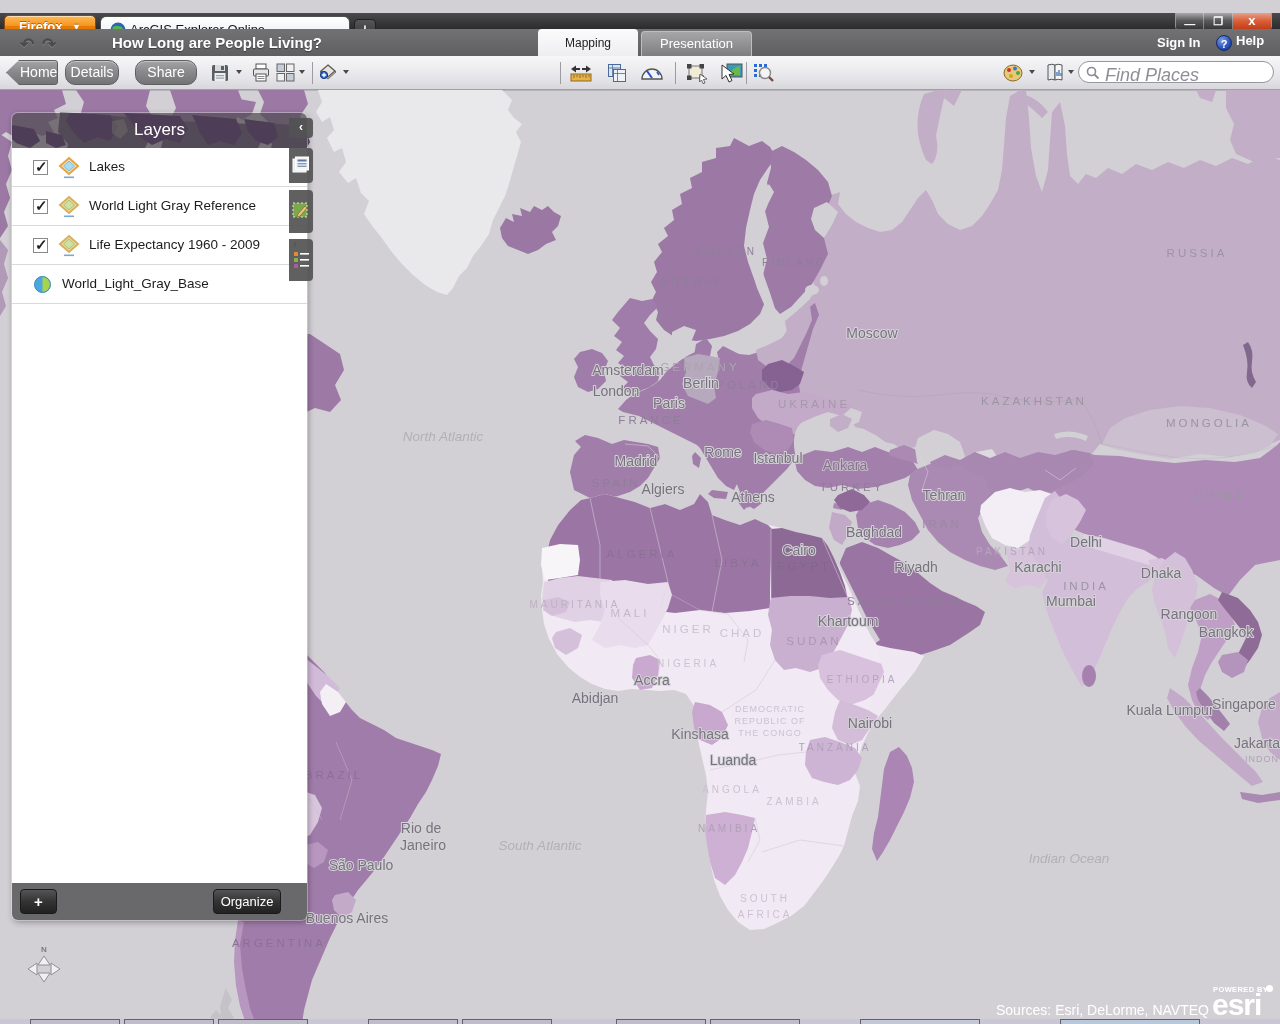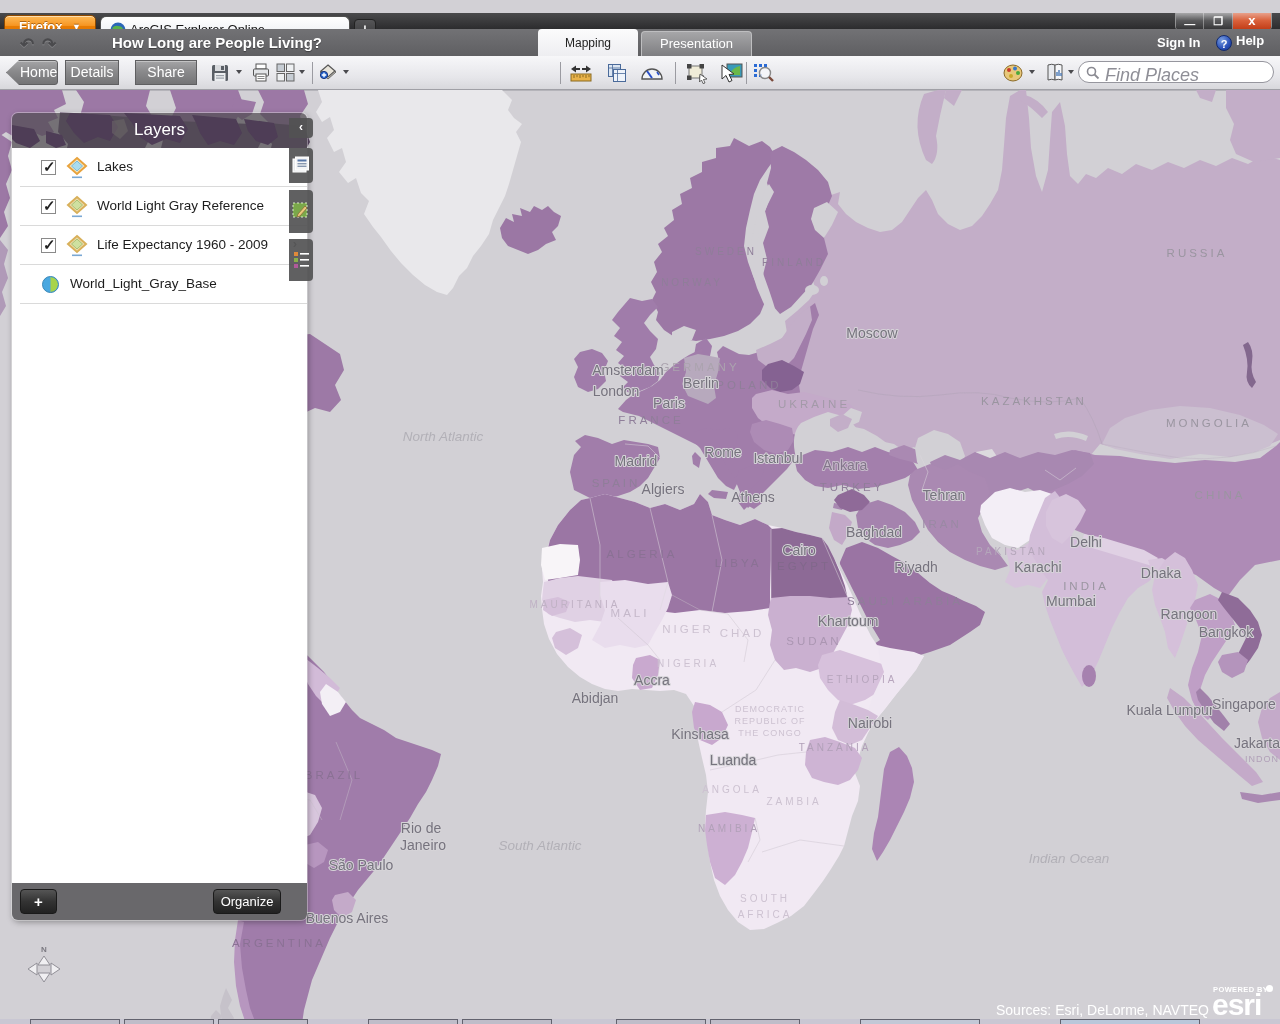--- a/index.html
+++ b/index.html
@@ -21,31 +21,31 @@
 .appbar .title{position:absolute;left:112px;top:5px;color:#fff;font-size:15px;font-weight:bold;text-shadow:0 1px 1px rgba(0,0,0,.4);}
 .navarr{position:absolute;top:5px;color:#4a4a4d;font-size:17px;font-weight:bold;text-shadow:0 1px 0 rgba(255,255,255,.18);}
 .maptab{position:absolute;left:538px;top:29px;width:100px;height:27px;background:linear-gradient(#fbfbfc,#eeeef1);border-radius:4px 4px 0 0;color:#222;font-size:12px;text-align:center;line-height:28px;}
 .prestab{position:absolute;left:641px;top:31px;width:111px;height:25px;background:linear-gradient(#a6a6a8,#7e7e81);border:1px solid #bebec0;border-bottom:none;box-sizing:border-box;border-radius:4px 4px 0 0;color:#fff;font-size:13px;text-align:center;line-height:24px;}
 .signin{position:absolute;left:1157px;top:6px;color:#fff;font-size:13px;font-weight:bold;}
 .helpgrp{position:absolute;left:1216px;top:4px;color:#fff;font-size:13px;font-weight:bold;}
 .qmark{display:inline-block;width:16px;height:16px;border-radius:50%;background:radial-gradient(circle at 35% 30%,#7b9fe0,#2a50b8 60%,#16307e);color:#fff;font-size:11px;text-align:center;line-height:16px;vertical-align:-3px;margin-right:4px;border:1px solid #122a6e;box-sizing:border-box;}
 .helpgrp i{font-style:normal;font-size:9px;margin-left:4px;vertical-align:1px;}
 
 .toolbar{position:absolute;top:56px;left:0;width:1280px;height:34px;background:linear-gradient(#f7f7f9,#e6e6ea 65%,#d8d8dc);border-bottom:1px solid #a0a0a6;box-sizing:border-box;}
-.gbtn{position:absolute;top:4px;height:25px;background:linear-gradient(#a4a4a6,#8a8a8c 45%,#747476);border:1px solid #5f5f61;border-radius:0;box-sizing:border-box;color:#fff;font-size:14px;text-align:center;line-height:23px;box-shadow:inset 0 1px 0 rgba(255,255,255,.35);}
+.gbtn{position:absolute;top:4px;height:25px;background:linear-gradient(#a4a4a6,#8a8a8c 45%,#747476);border:1px solid #5f5f61;border-radius:10px;box-sizing:border-box;color:#fff;font-size:14px;text-align:center;line-height:23px;box-shadow:inset 0 1px 0 rgba(255,255,255,.35);}
 .home{left:6px;width:52px;border-radius:3px;clip-path:polygon(13px 0,100% 0,100% 100%,13px 100%,0 50%);padding-left:13px;}
 .sep{position:absolute;top:6px;width:1px;height:22px;background:#9b9ba1;}
 .caret{position:absolute;top:14px;width:0;height:0;border-left:3.5px solid transparent;border-right:3.5px solid transparent;border-top:4px solid #4a4a4e;}
 .search{position:absolute;left:1078px;top:61px;width:196px;height:22px;border:1px solid #96969e;border-radius:11px;background:#fff;box-sizing:border-box;}
 .search .ph{position:absolute;left:26px;top:3px;font-size:18px;font-style:italic;color:#8e8e96;}
 
 .panel{position:absolute;left:12px;top:113px;width:277px;height:807px;border-radius:6px;box-shadow:0 0 0 1px rgba(255,255,255,.35),1px 2px 6px rgba(0,0,0,.35);padding-left:18px;}
 .phead{position:absolute;top:0;left:0;right:0;height:35px;background:rgba(80,76,82,.72);border-radius:6px 6px 0 0;color:#fff;font-size:17px;text-align:center;line-height:34px;}
 .plist{position:absolute;top:35px;left:0;right:0;bottom:37px;background:#fff;}
-.prow{position:absolute;left:0;right:0;height:39px;border-bottom:1px solid #dadada;box-sizing:border-box;margin-left:8px;}
+.prow{position:absolute;left:0;right:0;height:39px;border-bottom:1px solid #dadada;box-sizing:border-box;}
 .prow .lbl{position:absolute;left:77px;top:11px;font-size:13.5px;color:#1c1c1c;}
 .prow .chev{position:absolute;right:10px;top:10px;color:#777;font-size:13px;font-weight:bold;}
 .cb{position:absolute;left:21px;top:12px;width:15px;height:15px;background:#fff;border:1px solid #8a8a8a;box-sizing:border-box;}
 .cb:after{content:"\2713";position:absolute;left:1px;top:-3px;font-size:15px;color:#222;font-weight:bold;}
 .pfoot{position:absolute;left:0;right:0;bottom:0;height:37px;background:#69686b;border-radius:0 0 6px 6px;}
 .dkbtn{position:absolute;top:6px;height:25px;background:linear-gradient(#555,#333 50%,#222);border:1px solid #1a1a1a;border-radius:4px;box-sizing:border-box;color:#fff;text-align:center;}
 
 .sideb{position:absolute;background:rgba(82,82,84,.92);border-radius:0 4px 4px 0;left:289px;width:24px;}
 
 .map{position:absolute;left:0;top:0;width:1280px;height:1024px;}

